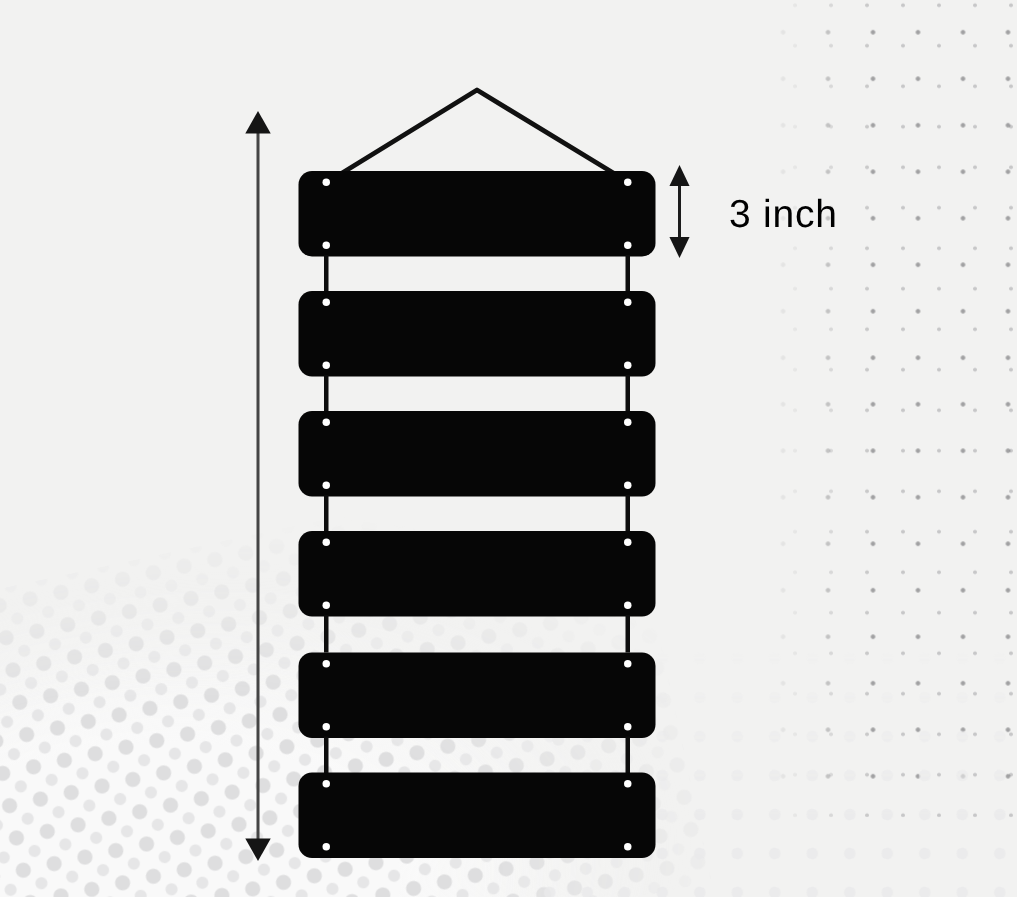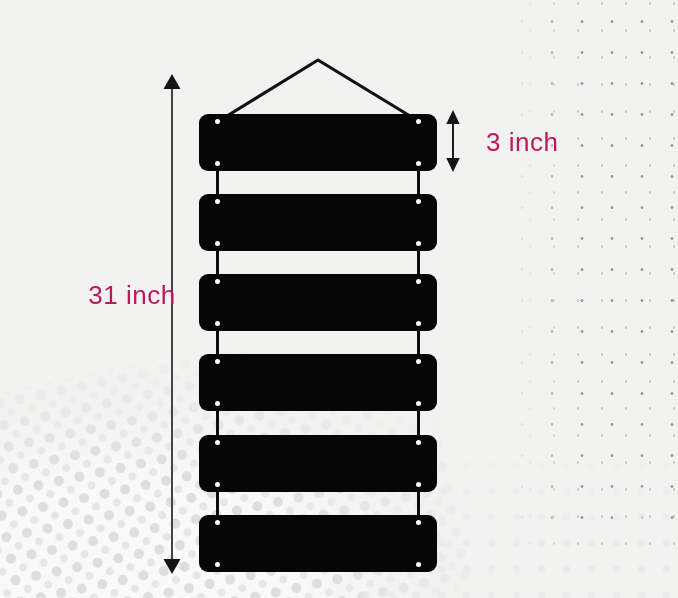--- a/index.html
+++ b/index.html
@@ -67,21 +67,21 @@
   .hole.bl { left: 16px;  bottom: 5px; }
   .hole.br { right: 16px; bottom: 5px; }
   .string { position: absolute; top: 56px; width: 2.5px; height: 25px; }
   .string.left  { left: 17.2px; }
   .string.right { right: 17.2px; }
 
   
   .dim-label {
     position: absolute; z-index: 4;
     font-size: 26px; font-weight: 300; letter-spacing: .5px;
-    color: #be185d; white-space: nowrap;
+    color: #000000; white-space: nowrap;
   }
   .label-total { left: 84px; top: 280px; width: 96px; text-align: center; }
   .label-plank { left: 486px; top: 127px; }
 </style>
 </head>
 <body>
 
 <div class="stage">
 
   <div class="texture tex-right"></div>
@@ -155,15 +155,14 @@
       <div class="plank-unit">
         <div class="board" style="background: rgb(6, 6, 6);">
           <span class="hole tl" style="background: rgb(255, 255, 255);"></span>
           <span class="hole tr" style="background: rgb(255, 255, 255);"></span>
           <span class="hole bl" style="background: rgb(255, 255, 255);"></span>
           <span class="hole br" style="background: rgb(255, 255, 255);"></span>
         </div>
       </div>
     </div>
 
-  <div class="dim-label label-total">31 inch</div>
   <div class="dim-label label-plank">3 inch</div>
 </div>
 
 </body></html>

